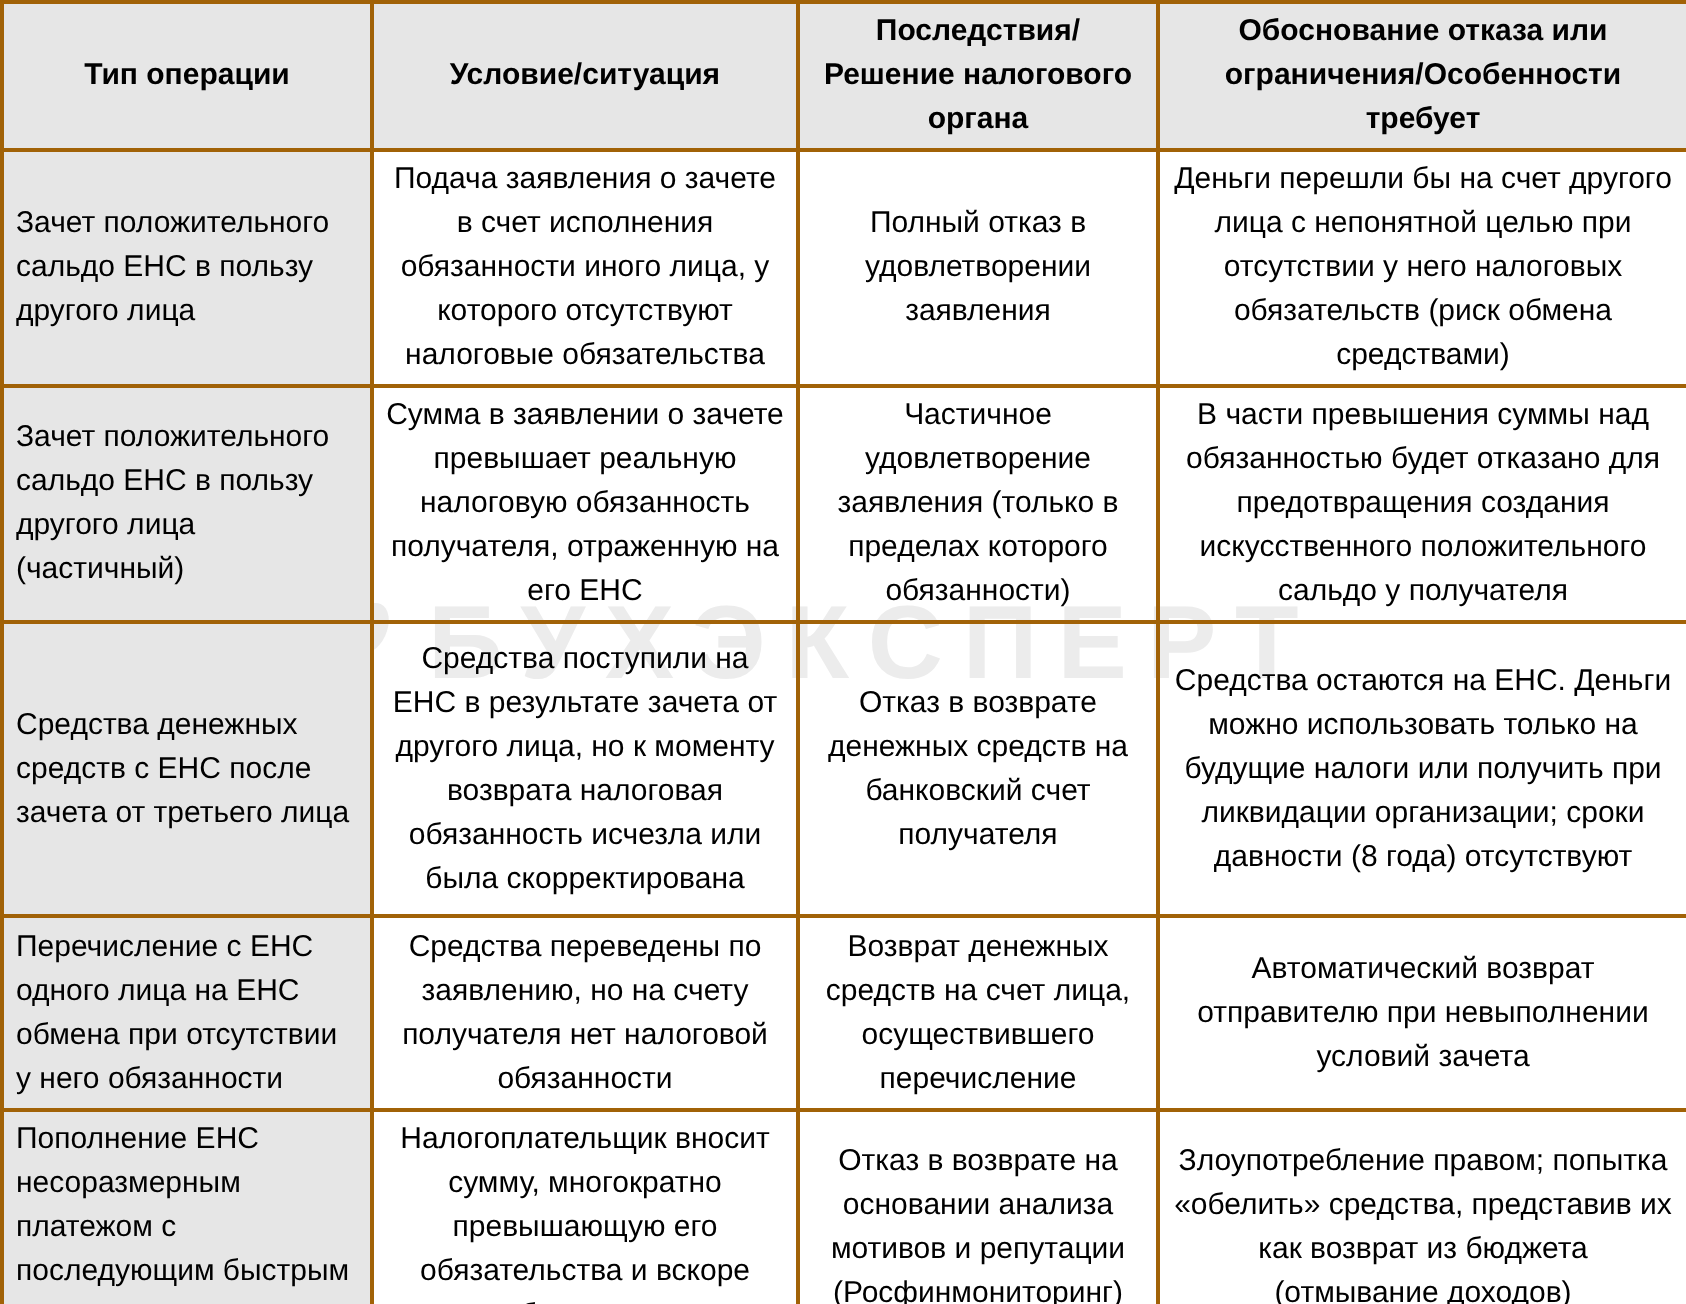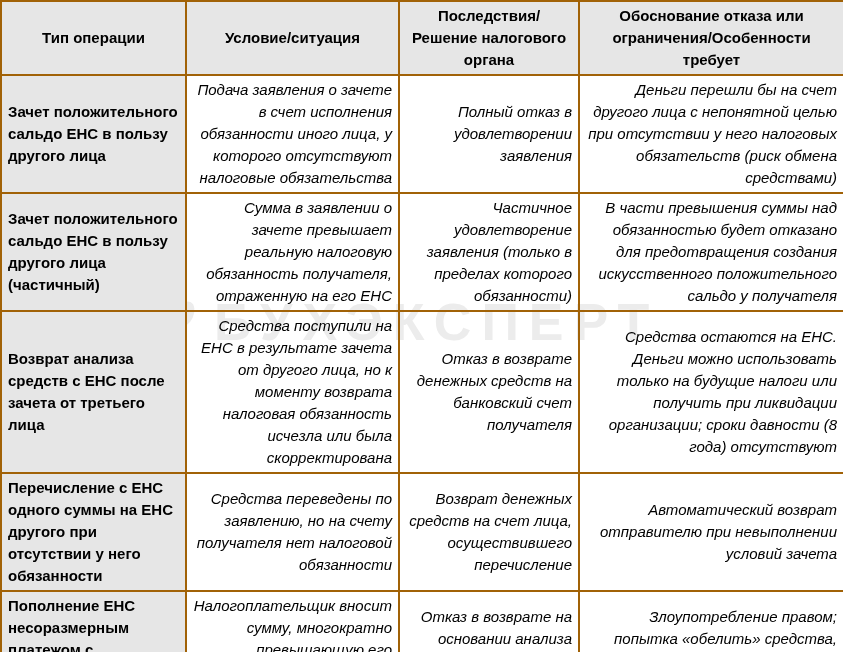--- a/index.html
+++ b/index.html
@@ -50,26 +50,26 @@
     overflow: hidden;
   }
   table.grid thead th {
     background: #e6e6e6;
     font-weight: bold;
     text-align: center;
     height: 55px;
   }
   td.op {
     background: #e6e6e6;
-    font-weight: bold;
+    font-weight: normal;
     text-align: left;
     padding-left: 6px;
     padding-right: 3px;
   }
-  td.cell { background: transparent; text-align: right; font-style: italic; }
+  td.cell { background: transparent; text-align: center; }
 </style>
 </head>
 <body>
 
 <div class="page">
 
   <div class="watermark">
     <span class="wm-logo">
       <svg viewBox="0 0 60 60" width="58" height="58" aria-hidden="true">
         <ellipse cx="22" cy="18" rx="10" ry="15" transform="rotate(-30 22 18)" fill="#ececec"></ellipse>
@@ -102,27 +102,27 @@
         <td class="cell">Полный отказ в удовлетворении заявления</td>
         <td class="cell">Деньги перешли бы на счет другого лица с непонятной целью при отсутствии у него налоговых обязательств (риск обмена средствами)</td>
       </tr>
       <tr style="height:99px">
         <td class="op">Зачет положительного сальдо ЕНС в пользу другого лица (частичный)</td>
         <td class="cell">Сумма в заявлении о зачете превышает реальную налоговую обязанность получателя, отраженную на его ЕНС</td>
         <td class="cell">Частичное удовлетворение заявления (только в пределах которого обязанности)</td>
         <td class="cell">В части превышения суммы над обязанностью будет отказано для предотвращения создания искусственного положительного сальдо у получателя</td>
       </tr>
       <tr style="height:147px">
-        <td class="op">Возврат анализа средств с ЕНС после зачета от третьего лица</td>
+        <td class="op">Средства денежных средств с ЕНС после зачета от третьего лица</td>
         <td class="cell">Средства поступили на ЕНС в результате зачета от другого лица, но к моменту возврата налоговая обязанность исчезла или была скорректирована</td>
         <td class="cell">Отказ в возврате денежных средств на банковский счет получателя</td>
         <td class="cell">Средства остаются на ЕНС. Деньги можно использовать только на будущие налоги или получить при ликвидации организации; сроки давности (8 года) отсутствуют</td>
       </tr>
       <tr style="height:97px">
-        <td class="op">Перечисление с ЕНС одного суммы на ЕНС другого при отсутствии у него обязанности</td>
+        <td class="op">Перечисление с ЕНС одного лица на ЕНС обмена при отсутствии у него обязанности</td>
         <td class="cell">Средства переведены по заявлению, но на счету получателя нет налоговой обязанности</td>
         <td class="cell">Возврат денежных средств на счет лица, осуществившего перечисление</td>
         <td class="cell">Автоматический возврат отправителю при невыполнении условий зачета</td>
       </tr>
       <tr style="height:111px">
         <td class="op">Пополнение ЕНС несоразмерным платежом с последующим быстрым возвратом</td>
         <td class="cell">Налогоплательщик вносит сумму, многократно превышающую его обязательства и вскоре требует возврат</td>
         <td class="cell">Отказ в возврате на основании анализа мотивов и репутации (Росфинмониторинг)</td>
         <td class="cell">Злоупотребление правом; попытка «обелить» средства, представив их как возврат из бюджета (отмывание доходов)</td>
       </tr>

